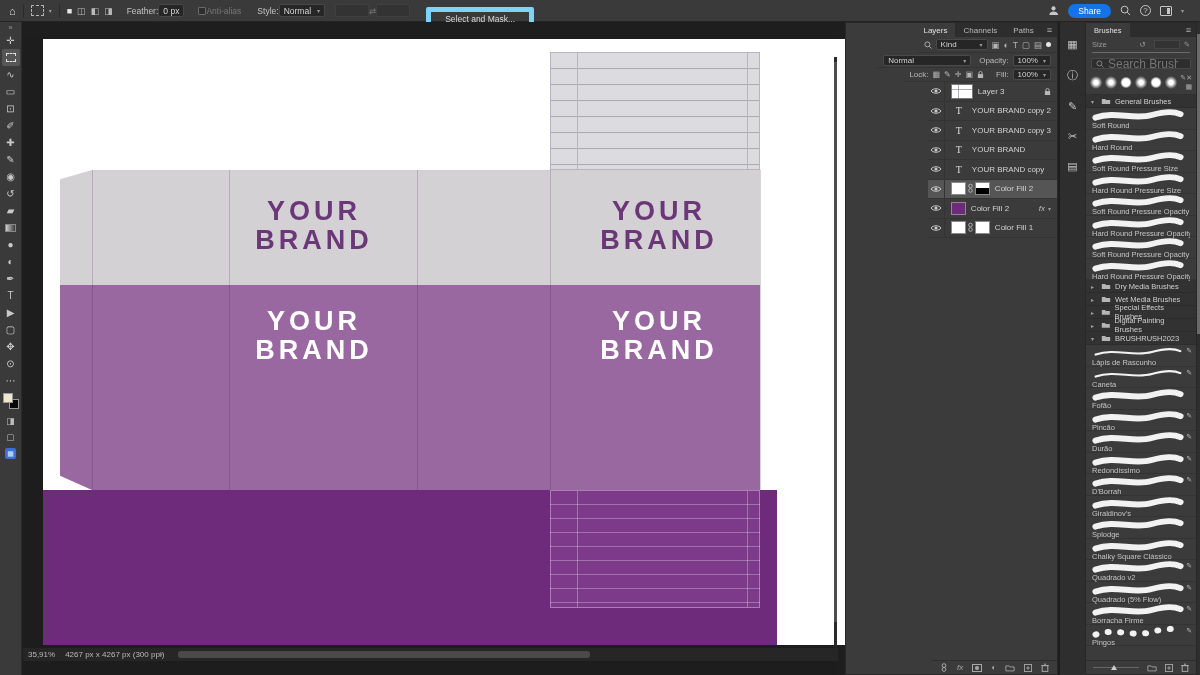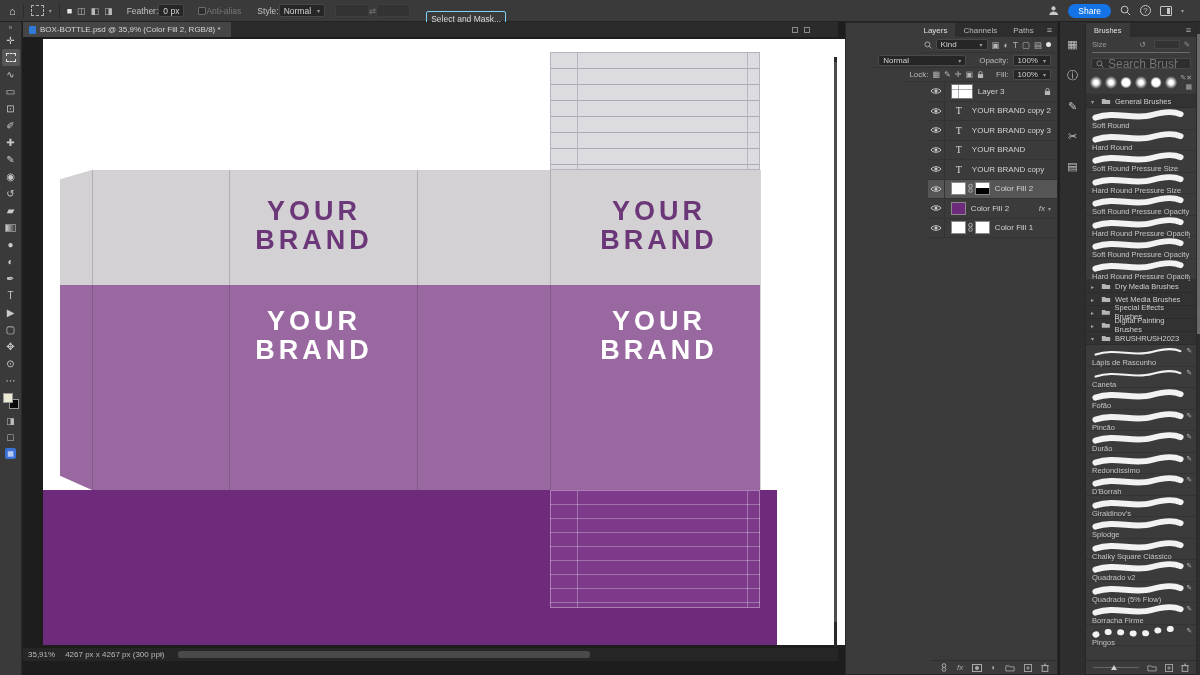--- a/index.html
+++ b/index.html
@@ -19,21 +19,21 @@
   .mode-ic { font-size:9px; color:#b9b9b9; letter-spacing:0; }
   .mode-ic.active { color:#e8e8e8; }
   .ob-label { color:#c4c4c4; }
   .ob-label.dim, .dim { color:#777; }
   .ob-input { background:#262626; border:1px solid #474747; border-radius:2px;
     padding:1px 4px; min-width:26px; height:13px; display:flex; align-items:center; color:#d6d6d6; }
   .ob-input.disabled { background:#333; border-color:#3f3f3f; color:#666; min-width:34px; }
   .ob-select { background:#262626; border:1px solid #474747; border-radius:2px; height:13px;
     padding:1px 4px; display:flex; align-items:center; gap:6px; color:#d6d6d6; }
   .checkbox { width:8px; height:8px; border:1px solid #6a6a6a; border-radius:1px; background:#2e2e2e; }
-  .snm-btn { border:1px solid #7dd3fc; border-radius:2px; padding:2px 4px; color:#dadada;margin-top:16px; }
+  .snm-btn { border:5px solid #7dd3fc; border-radius:2px; padding:2px 14px; color:#dadada;margin-top:16px; }
   .ob-right { margin-left:auto; display:flex; align-items:center; gap:9px; padding-right:16px; }
   .share-btn { color:#fff; border-radius:8px; padding:2px 10px; font-size:8.5px; }
   .circle-q { width:11px; height:11px; border:1px solid #c5c5c5; border-radius:50%;
     font-size:8px; display:flex; align-items:center; justify-content:center; color:#c5c5c5; }
   .ws-ic { width:12px; height:10px; border:1px solid #c5c5c5; border-radius:1px; position:relative; }
   .ws-ic::after { content:""; position:absolute; right:1px; top:1px; bottom:1px; width:3px; background:#c5c5c5; }
 
   
   .tools-bar { position:absolute; left:0; top:22px; width:22px; height:653px; background:#3a3a3a;
     border-right:1px solid #2a2a2a; display:flex; flex-direction:column; align-items:center; }
@@ -262,30 +262,20 @@
       <span class="bg"></span>
     </div>
     <div class="below-tools">
       <span class="bt-ic">◨</span>
       <span class="bt-ic">▢</span>
       <span class="blue-badge">▦</span>
     </div>
   </div>
 
   <div class="canvas-region">
-    <div class="tab-bar">
-      <div class="doc-tab">
-        <span class="file-ic"></span>
-        <span>BOX-BOTTLE.psd @ 35,9% (Color Fill 2, RGB/8) *</span>
-      </div>
-      <span class="win-btns">
-        <span class="win-sq"></span>
-        <span class="win-sq"></span>
-      </span>
-    </div>
 
     <div class="pasteboard">
       <div class="doc">
         <div class="grid-top"></div>
 
         <div class="band band-gray" style="background: rgb(211, 209, 211);"></div>
         <div class="flap flap-gray" style="background: rgb(211, 209, 211);"></div>
 
         <div class="band band-purple" style="background: rgb(154, 104, 161);"></div>
         <div class="flap flap-purple" style="background: rgb(154, 104, 161);"></div>
@@ -350,21 +340,21 @@
       <span class="filter-ic">T</span>
       <span class="filter-ic">▢</span>
       <span class="filter-ic">▤</span>
       <span class="filter-dot"></span>
     </div>
     <div class="lp-row lp-blend">
       <span class="mini-select" style="width:88px;">
         <span>Normal</span>
           <span class="chev" style="margin-left:auto">▾</span>
       </span>
-      <span style="margin-left:9px;color:#b9b9b9;">Opacity:</span>
+      <span style="margin-left:4px;color:#b9b9b9;">Opacity:</span>
       <span class="mini-select">
         <span>100%</span>
           <span class="chev">▾</span>
       </span>
     </div>
     <div class="lp-row lp-lock">
       <span style="color:#b9b9b9;">Lock:</span>
       <span class="lock-ic">▦</span>
       <span class="lock-ic">✎</span>
       <span class="lock-ic">✛</span>

